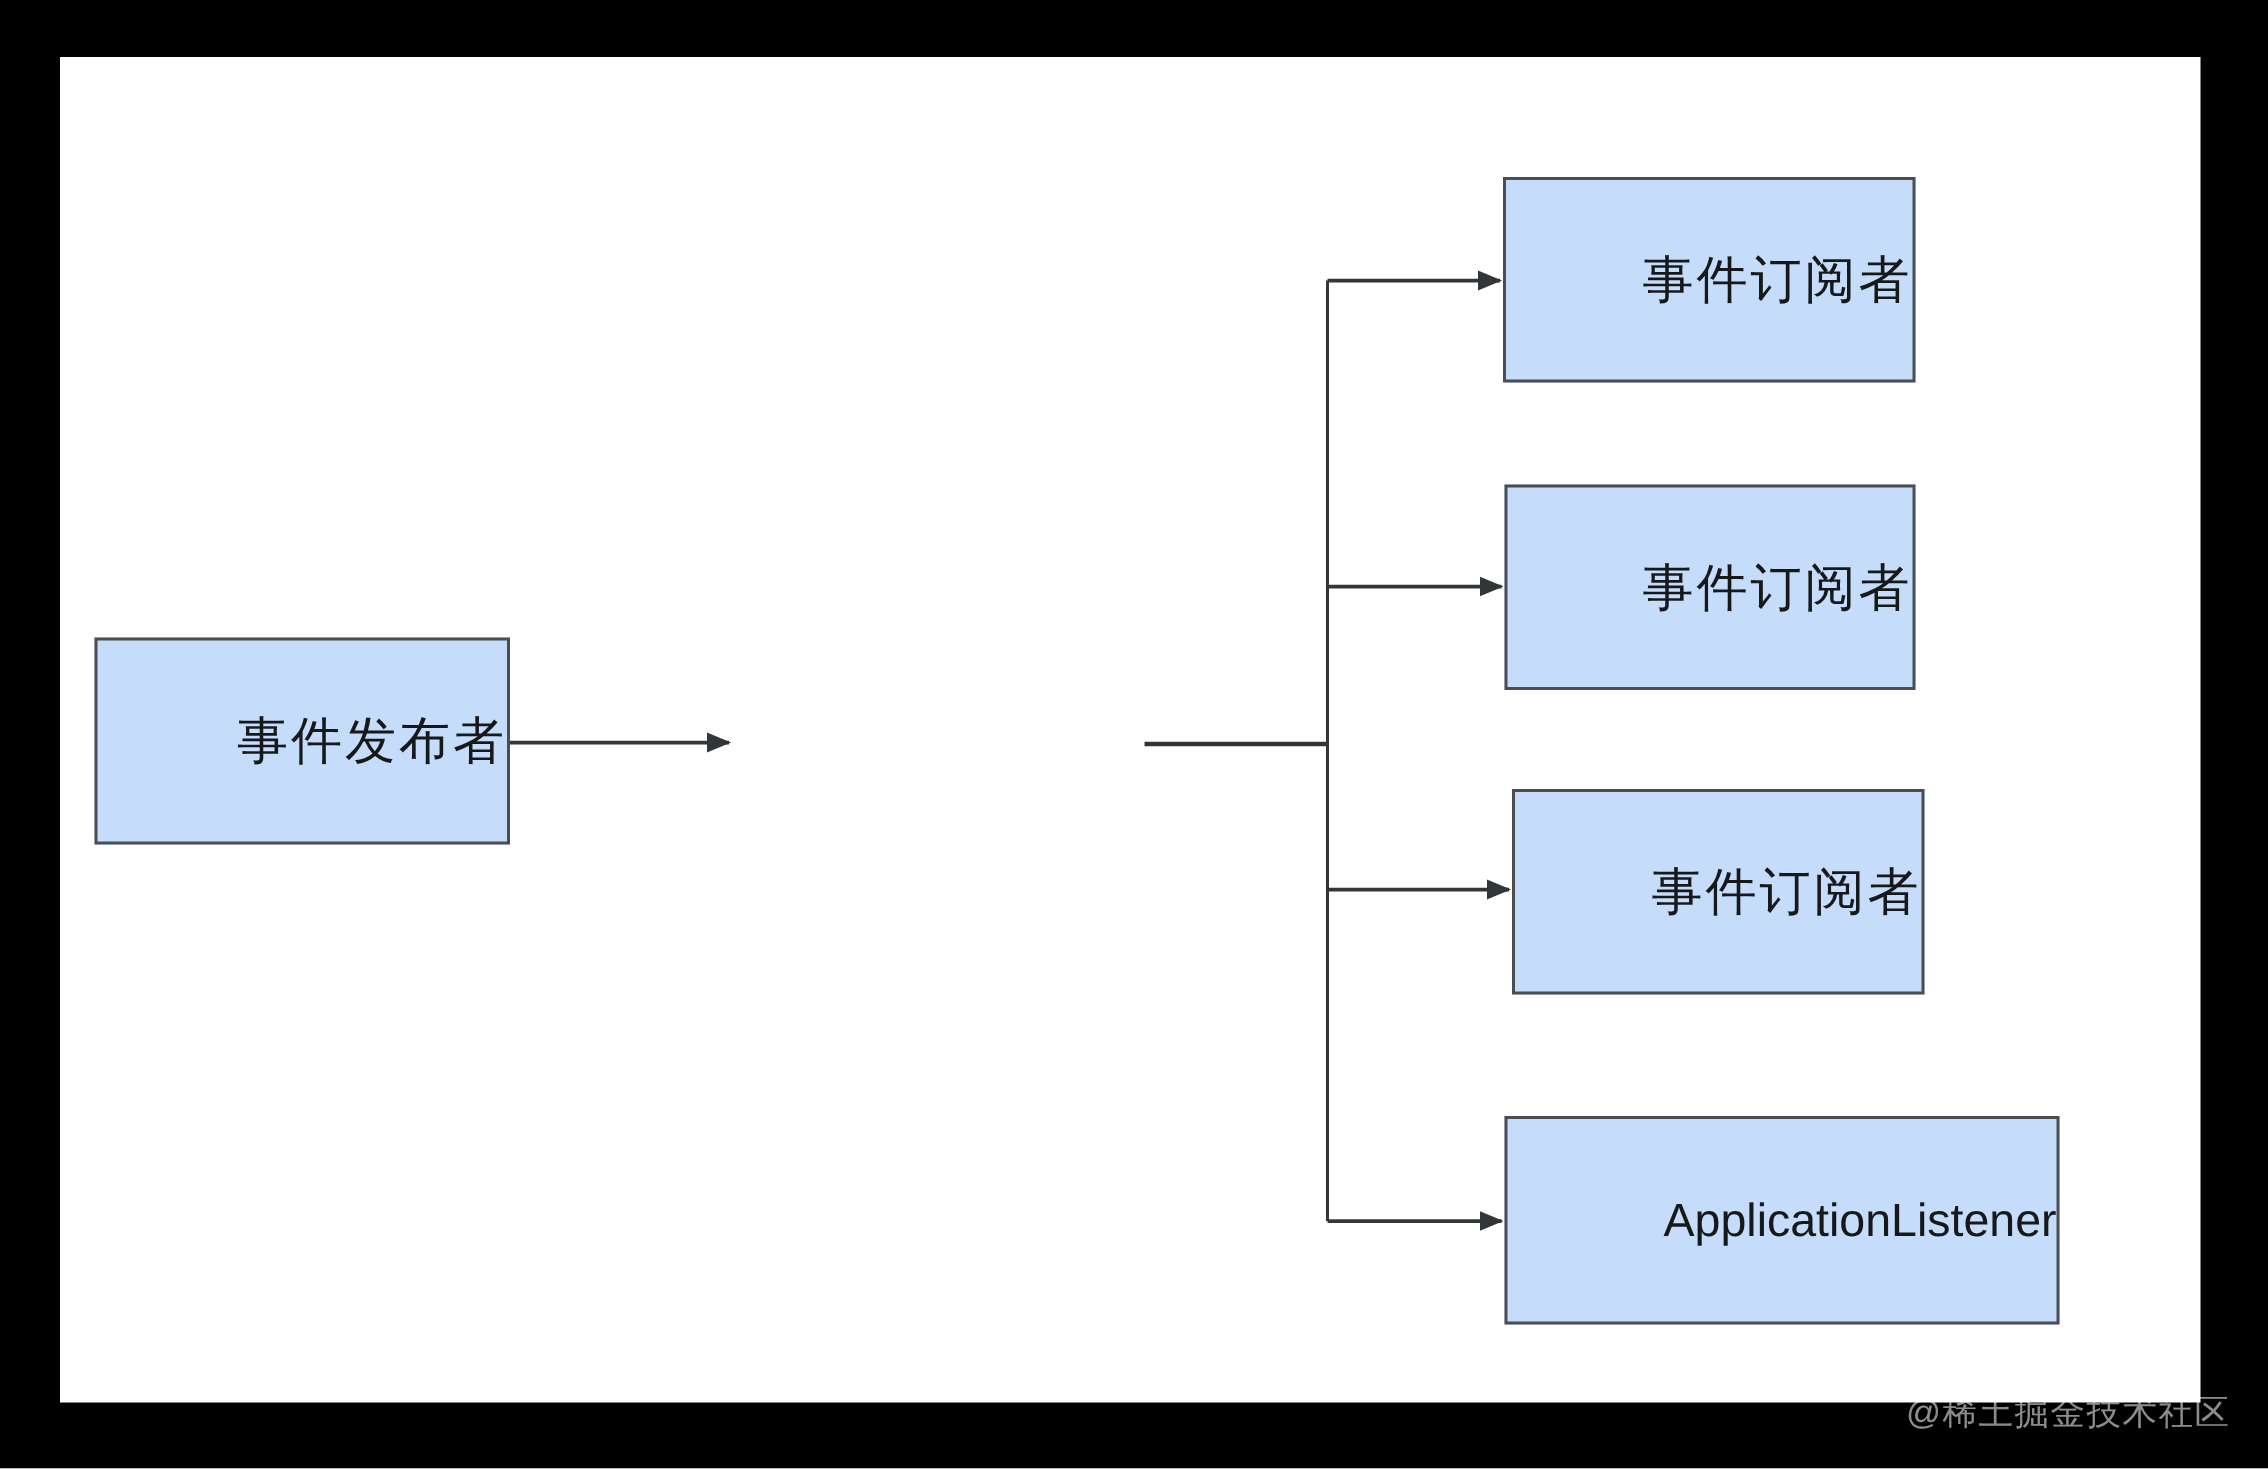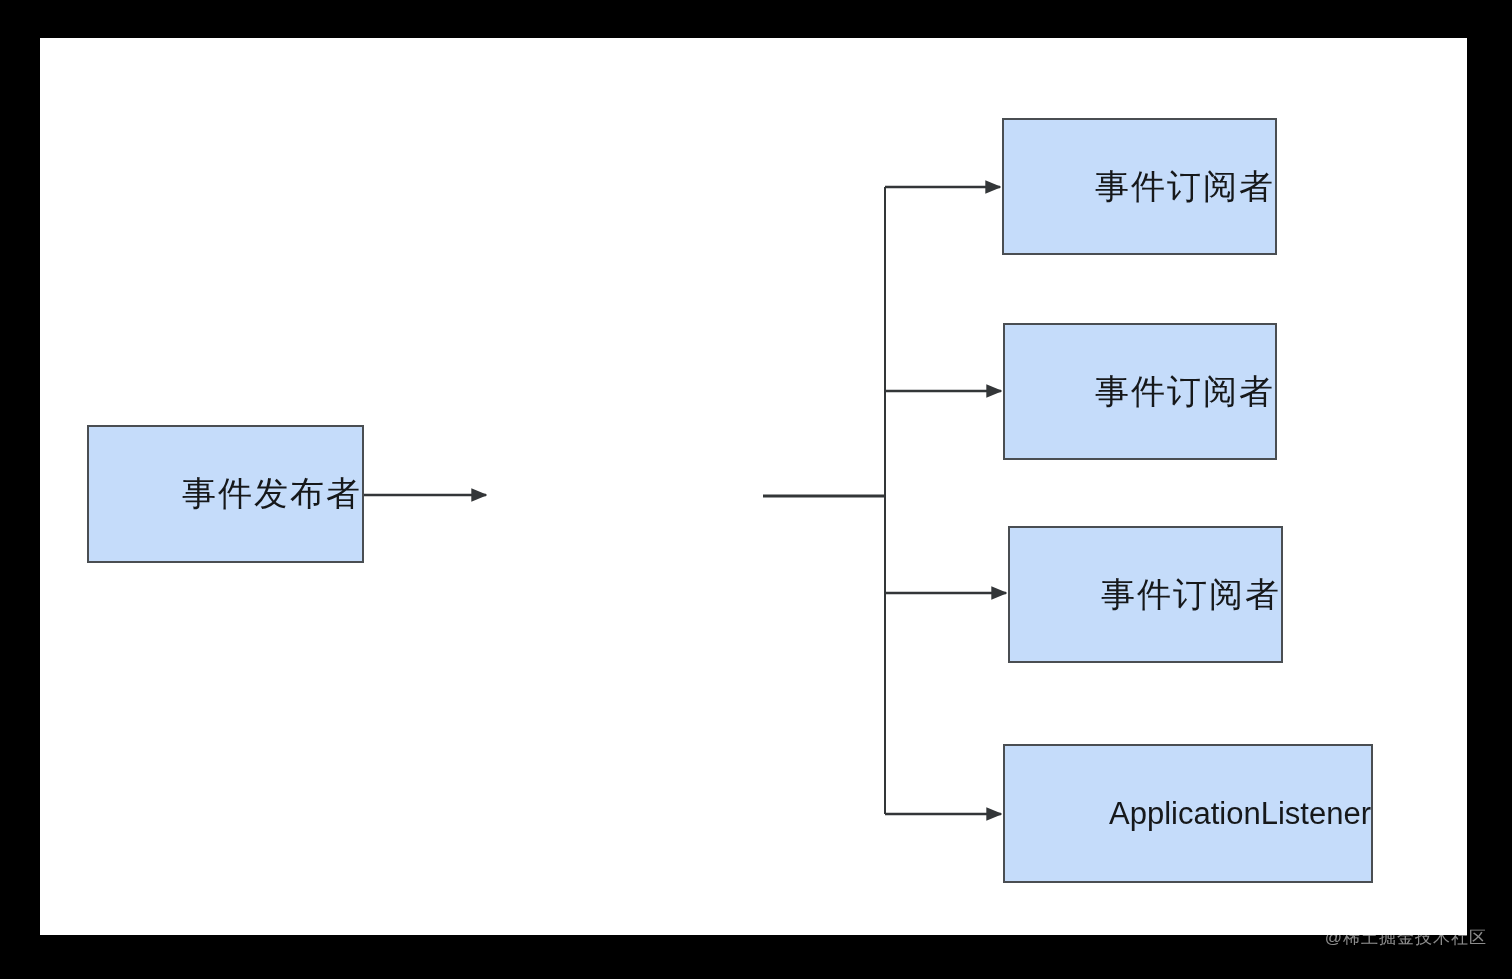--- a/index.html
+++ b/index.html
@@ -49,33 +49,33 @@
     border: 2.5px solid var(--node-border, #4a4e52);
     display: flex;
     align-items: center;
     justify-content: flex-end;
     color: var(--node-text, #16181a);
     font-size: 34px;
     letter-spacing: 2px;
     white-space: nowrap;
   }
 
-  #node-publisher { left: 23px;  top: 387px; width: 277px; height: 138px; margin-left: 24px; }
+  #node-publisher { left: 23px;  top: 387px; width: 277px; height: 138px; }
   #node-event     { left: 448px; top: 389px; width: 275px; height: 136px; }
   #node-sub1      { left: 962px; top: 80px;  width: 275px; height: 137px; }
   #node-sub2      { left: 963px; top: 285px; width: 274px; height: 137px; }
   #node-sub3      { left: 968px; top: 488px; width: 275px; height: 137px; }
   #node-listener  { left: 963px; top: 706px; width: 370px; height: 139px;
                     font-size: 31px; letter-spacing: 0; }
 
   .watermark {
     position: absolute;
     right: 25px;
     top: 926px;
-    font-size: 17px;
+    font-size: 23px;
     letter-spacing: 1px;
     color: rgba(255, 255, 255, 0.55);
     white-space: nowrap;
   }
 </style>
 </head>
 <body>
 
 <div class="frame">
   <div class="canvas">

